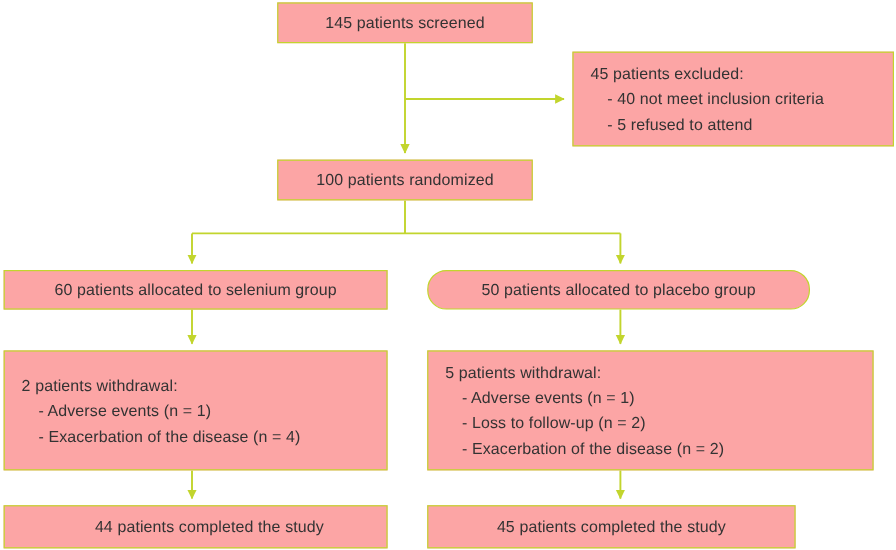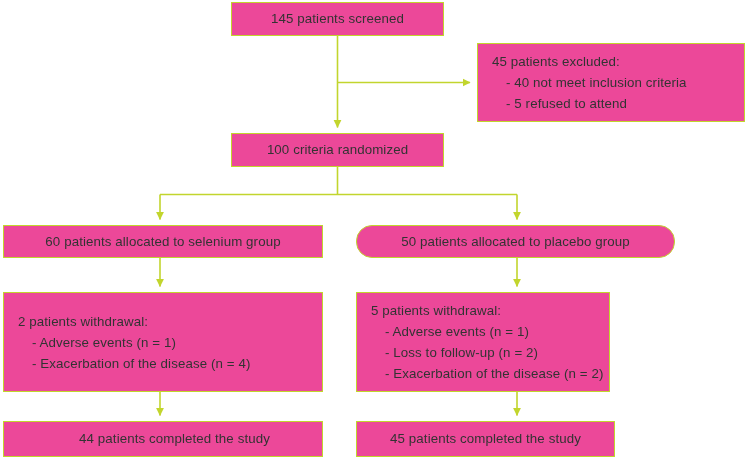--- a/index.html
+++ b/index.html
@@ -29,21 +29,21 @@
     left: 0;
     top: 0;
     width: 747px;
     height: 458px;
     pointer-events: none;
   }
 
   .node {
     position: absolute;
     box-sizing: border-box;
-    background: #ec4899;
+    background: #fca5a5;
     border: 1px solid #c2d52d;
     color: #333333;
     font-size: 13.3px;
     line-height: 1.0;
     letter-spacing: 0.1px;
   }
 
   
   .node.centered {
     display: flex;
@@ -69,23 +69,23 @@
     padding-left: 14px;
   }
 
   
   #node-screened      { left: 231px; top: 2px;   width: 213px; height: 34px; }
   #node-excluded      { left: 477px; top: 43px;  width: 268px; height: 79px; }
   #node-randomized    { left: 231px; top: 133px; width: 213px; height: 34px; }
   #node-alloc-left    { left: 3px;   top: 225px; width: 320px; height: 33px; }
   #node-alloc-right   { left: 356px; top: 225px; width: 319px; height: 33px; border-radius: 16px; }
   #node-withdraw-left { left: 3px;   top: 292px; width: 320px; height: 100px; }
-  #node-withdraw-right{ left: 356px; top: 292px; width: 254px; height: 100px; }
+  #node-withdraw-right{ left: 356px; top: 292px; width: 372px; height: 100px; }
   #node-done-left     { left: 3px;   top: 421px; width: 320px; height: 36px; padding-left: 23px; }
-  #node-done-right    { left: 356px; top: 421px; width: 259px; height: 36px; align-items: center; }
+  #node-done-right    { left: 356px; top: 421px; width: 307px; height: 36px; align-items: center; }
 </style>
 </head>
 <body>
 
 <div id="flow-canvas">
 
   <svg class="connectors" viewBox="0 0 747 458" xmlns="http://www.w3.org/2000/svg">
     <defs>
       <marker id="arrowhead" markerWidth="9" markerHeight="9" refX="7.4" refY="4.5" orient="auto" markerUnits="userSpaceOnUse">
         <path d="M0,0.6 L8,4.5 L0,8.4 z" fill="#c2d52d"></path>
@@ -126,21 +126,21 @@
     <span>145 patients screened</span>
   </div>
 
   <div class="node listbox" id="node-excluded">
     <span class="line">45 patients excluded:</span>
     <span class="line sub">- 40 not meet inclusion criteria</span>
     <span class="line sub">- 5 refused to attend</span>
   </div>
 
   <div class="node centered" id="node-randomized">
-    <span>100 criteria randomized</span>
+    <span>100 patients randomized</span>
   </div>
 
   <div class="node centered" id="node-alloc-left">
     <span>60 patients allocated to selenium group</span>
   </div>
 
   <div class="node centered" id="node-alloc-right">
     <span>50 patients allocated to placebo group</span>
   </div>
 

